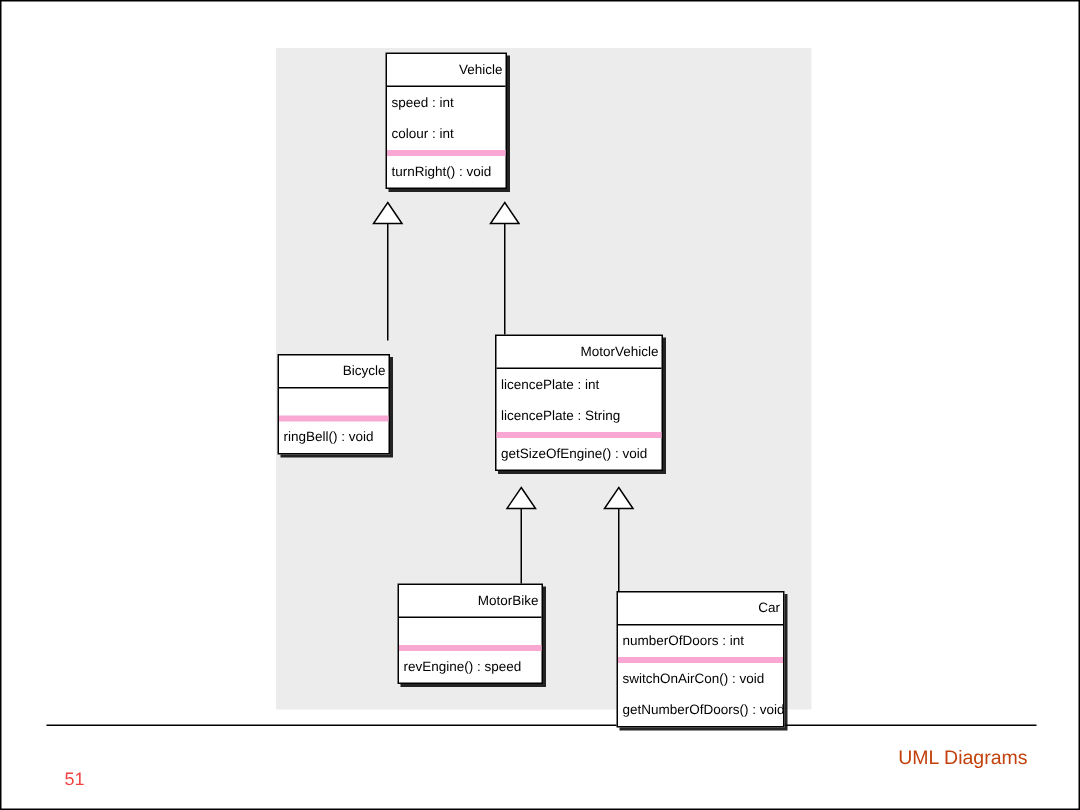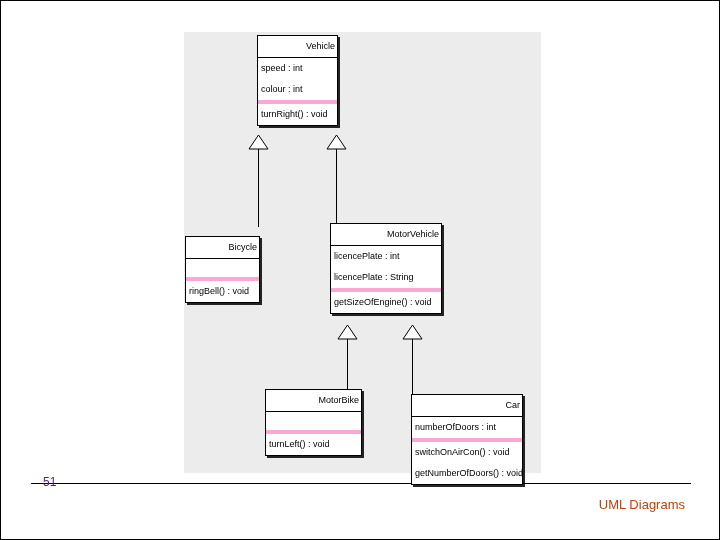--- a/index.html
+++ b/index.html
@@ -78,23 +78,23 @@
     position: absolute;
     left: 30px;
     top: 482px;
     width: 660px;
     height: 1px;
     background: #000000;
   }
   #footer-page-number {
     position: absolute;
     left: 42px;
-    top: 475px;
+    top: 512px;
     font-size: 12px;
-    color: #4c1d95;
+    color: #ef4444;
     line-height: 1;
   }
   #footer-title {
     position: absolute;
     right: 34px;
     top: 497px;
     font-size: 13px;
     color: #c2410c;
     line-height: 1;
     white-space: nowrap;
@@ -154,21 +154,21 @@
     </div>
     <div class="uml-compartment last">
       <div class="uml-row">getSizeOfEngine() : void</div>
     </div>
   </div>
 
   <div class="uml-class" style="left:264px; top:388px; width:97px;">
     <div class="uml-title">MotorBike</div>
     <div class="uml-compartment empty"></div>
     <div class="uml-compartment last">
-      <div class="uml-row">turnLeft() : void</div>
+      <div class="uml-row">revEngine() : speed</div>
     </div>
   </div>
 
   <div class="uml-class" style="left:410px; top:393px; width:112px;">
     <div class="uml-title">Car</div>
     <div class="uml-compartment">
       <div class="uml-row">numberOfDoors : int</div>
     </div>
     <div class="uml-compartment last">
       <div class="uml-row">switchOnAirCon() : void</div>

